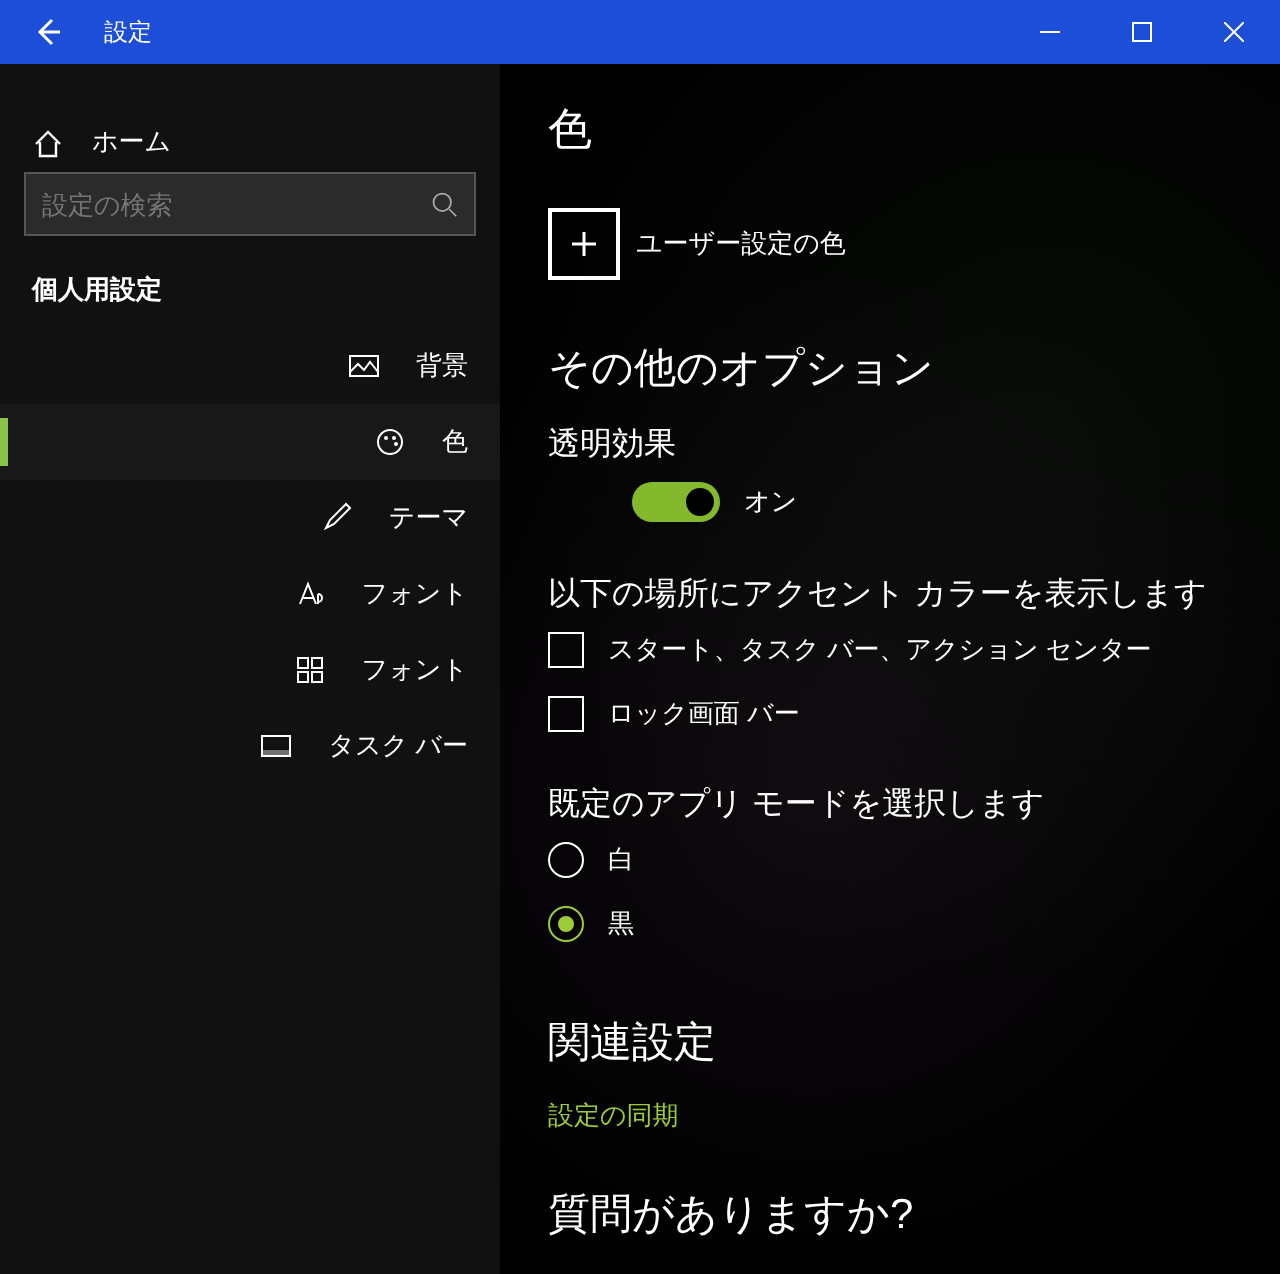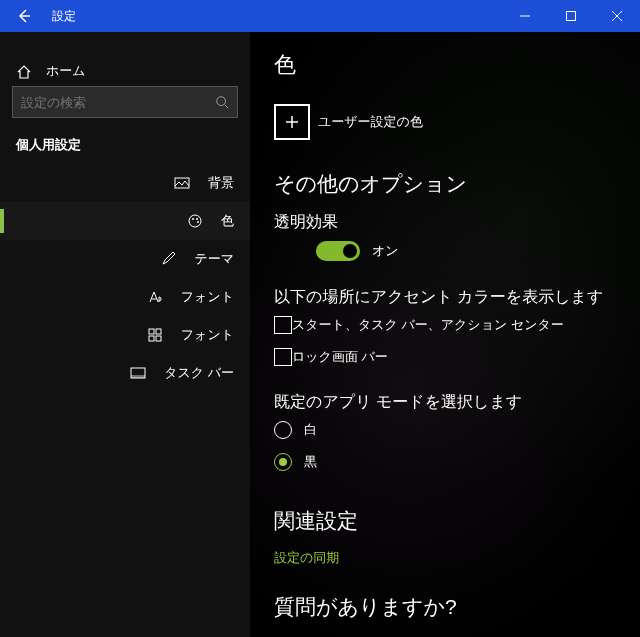--- a/index.html
+++ b/index.html
@@ -84,21 +84,21 @@
   
   .togglewrap { display:flex; align-items:center; gap:12px; margin-bottom: 26px; padding-left: 42px; }
   .toggle {
     width:44px; height:20px; border-radius:10px; background:#84b92d;
     position:relative;
   }
   .toggle .knob {
     position:absolute; right:3px; top:3px; width:14px; height:14px;
     border-radius:50%; background:#000;
   }
-  .checkrow { display:flex; align-items:center; margin-bottom: 14px; font-size:13px; }
+  .checkrow { display:flex; align-items:center; gap:12px; margin-bottom: 14px; font-size:13px; }
   .cbox { width:18px; height:18px; border:1.5px solid #fff; }
   .radiorow { display:flex; align-items:center; gap:12px; margin-bottom:14px; font-size:13px; }
   .radio { width:18px; height:18px; border:1.5px solid #fff; border-radius:50%; position:relative; }
   .radio.sel { border-color:#9ccc39; }
   .radio.sel::after { content:""; position:absolute; inset:4px; background:#9ccc39; border-radius:50%; }
   .link { color:#9ccc39; font-size:13px; margin-bottom: 14px; display:block; }
   .block { margin-bottom: 26px; }
 </style>
 </head>
 <body>

